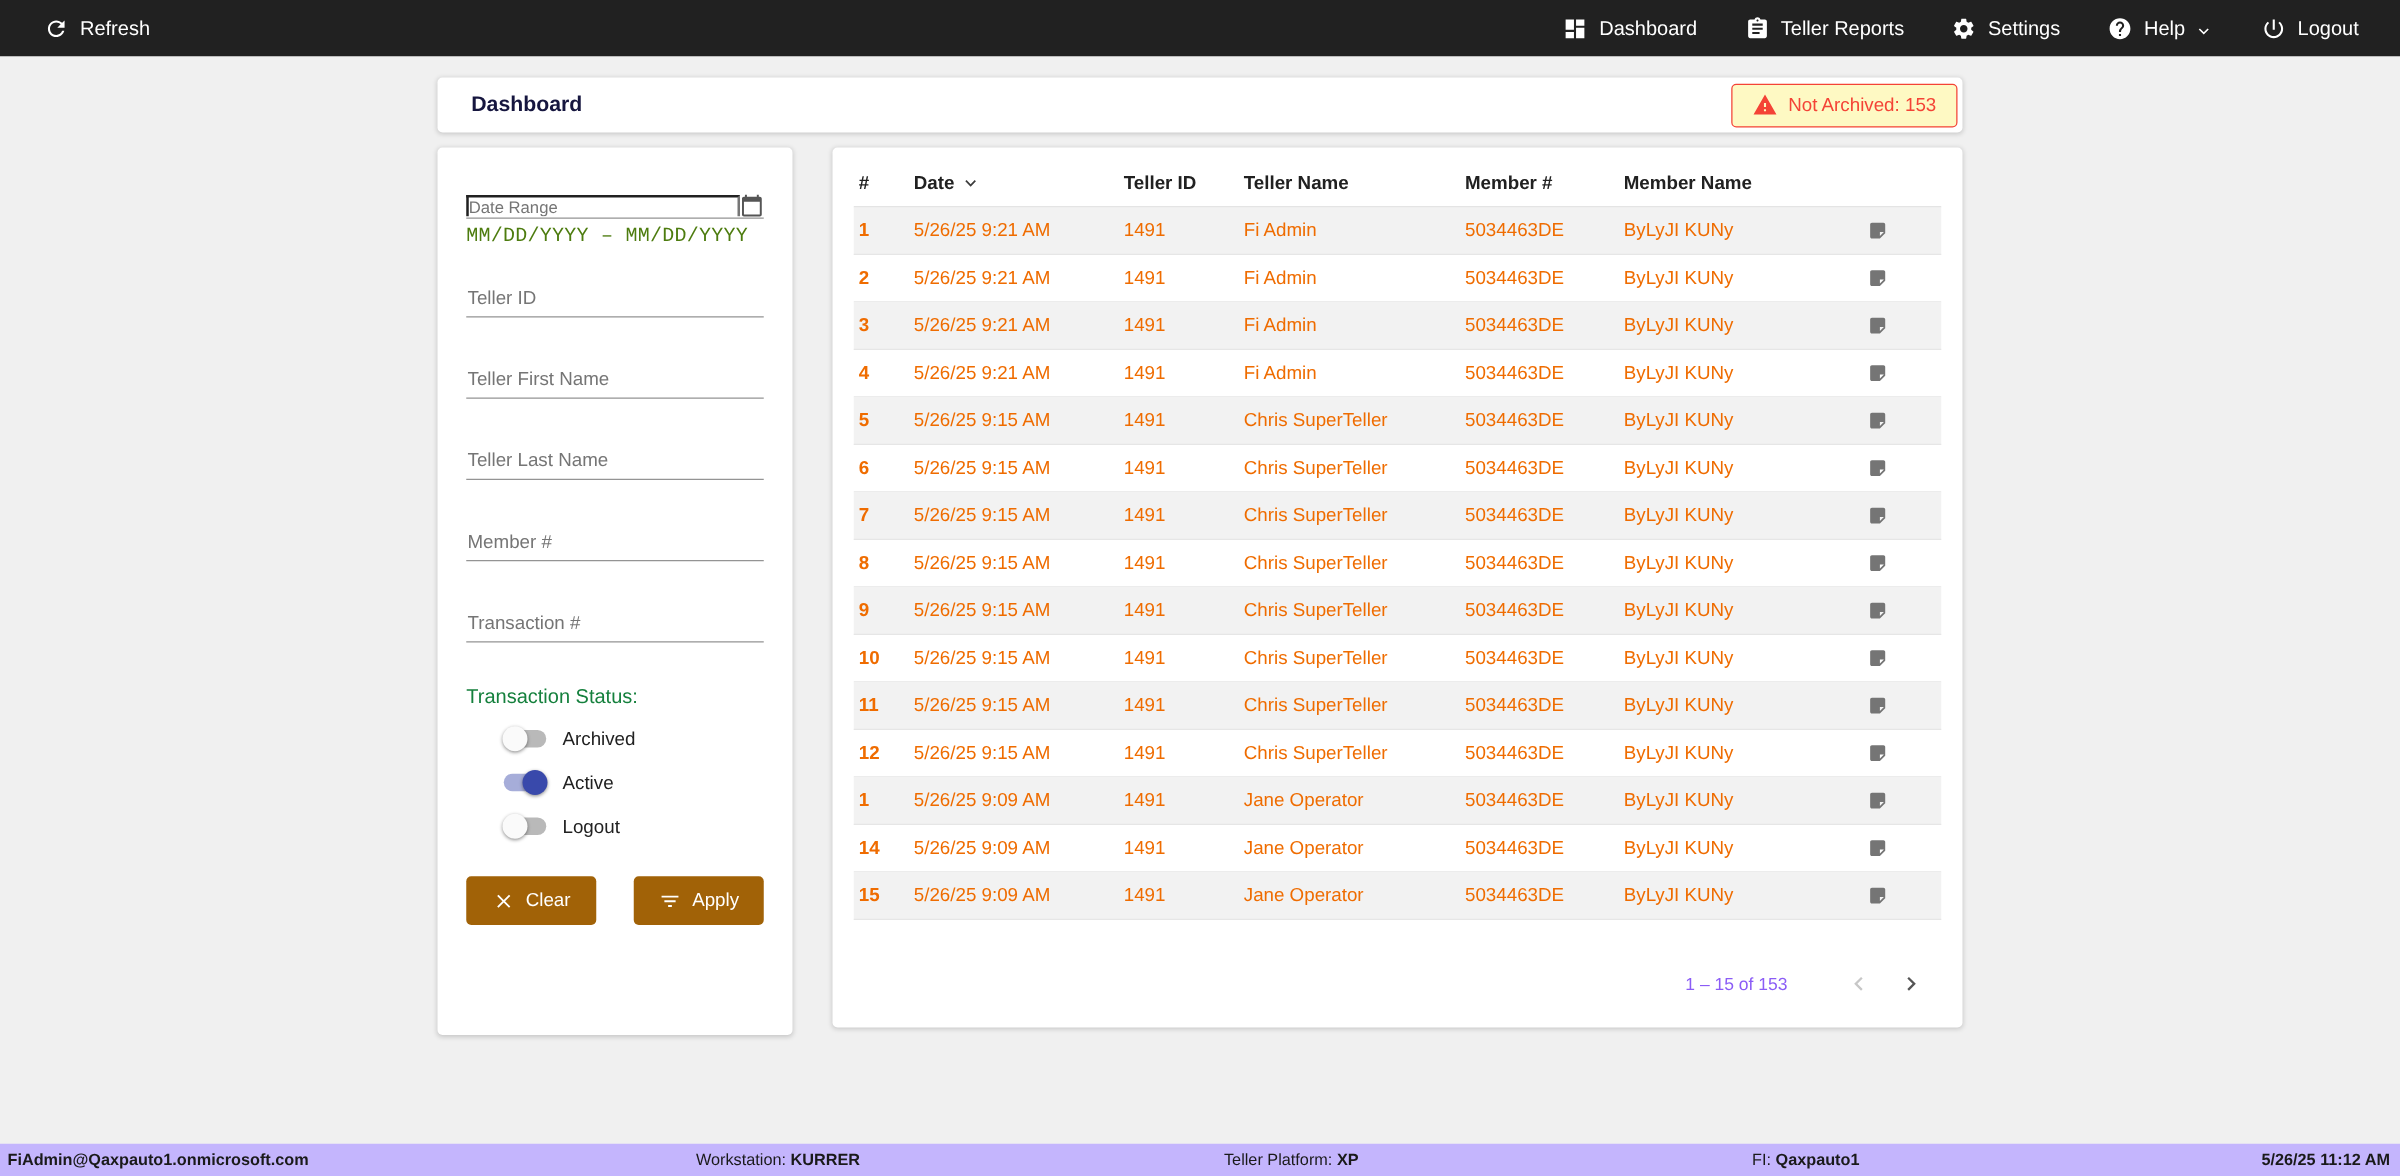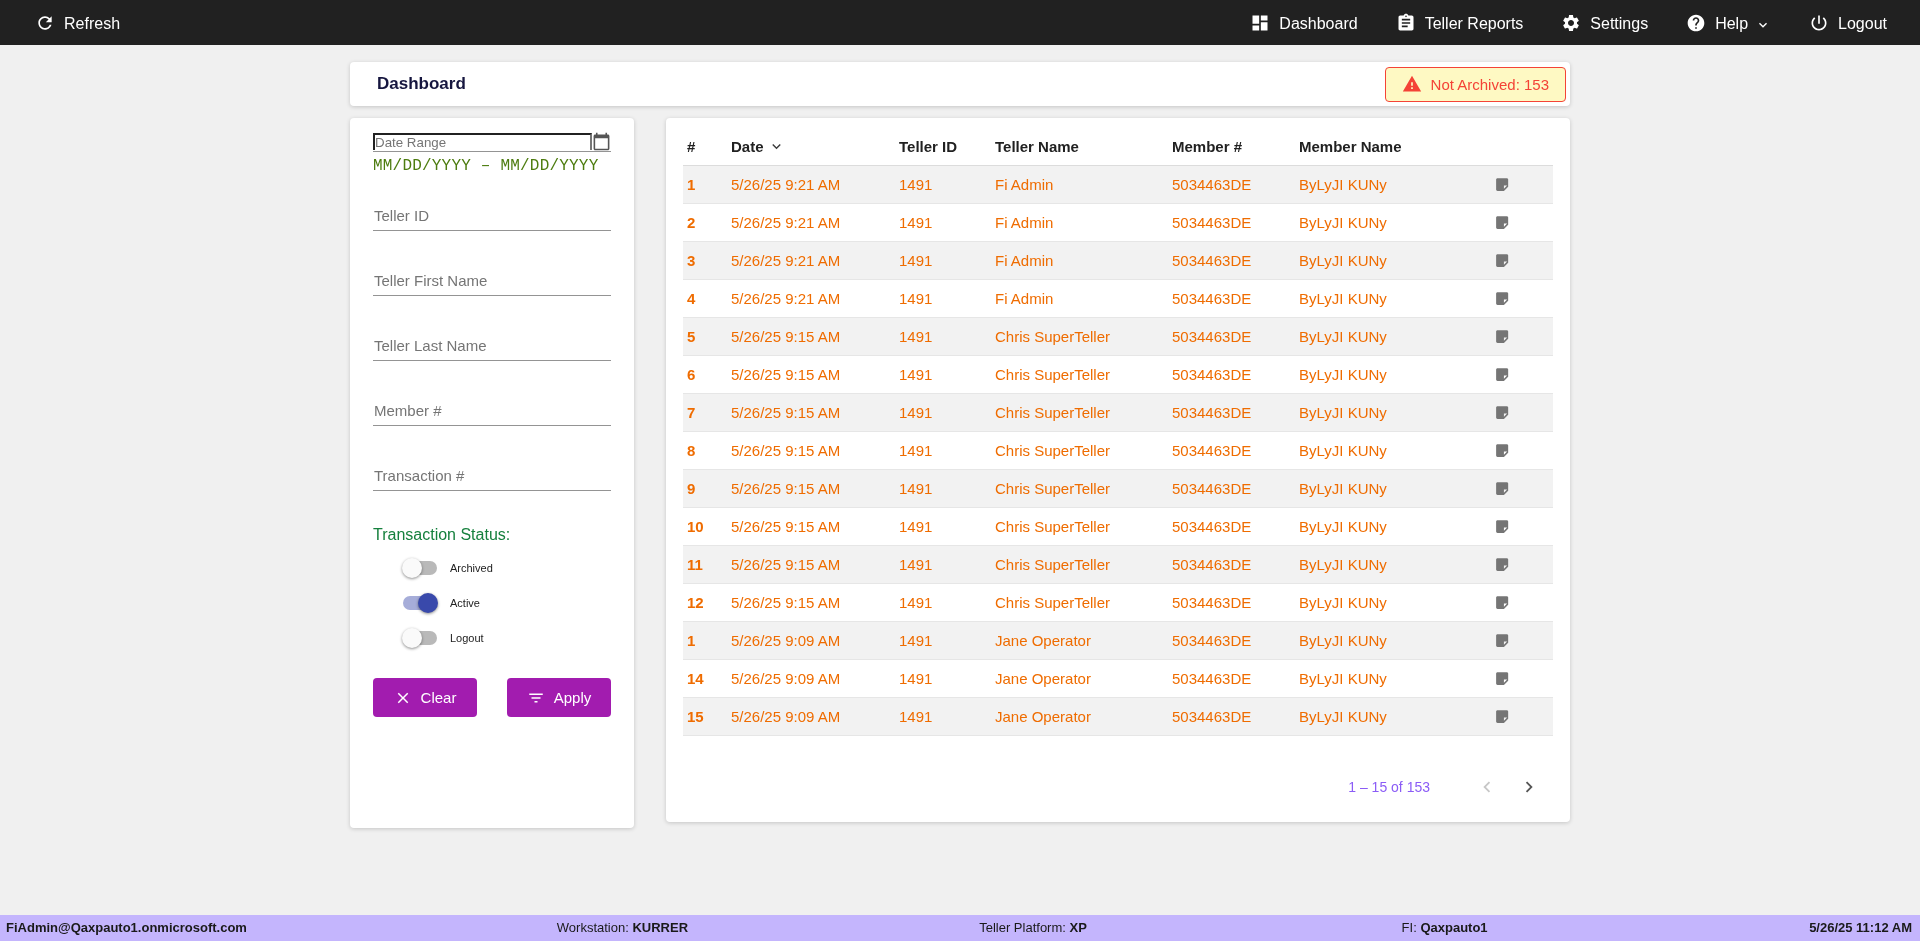--- a/index.html
+++ b/index.html
@@ -30,21 +30,21 @@
   }
   .page-title { font-size: 17px; font-weight: bold; color: #16163f; }
   .alert-badge {
     height: 35px; display: flex; align-items: center; gap: 9px;
     border: 1px solid #f44336; border-radius: 4px; color: #f44336;
     font-size: 15px; padding: 0 16px; background: #fef9c3; cursor: pointer;
   }
   .alert-badge svg { width: 20px; height: 20px; fill: #f44336; }
   .content-row { display: flex; gap: 32px; margin-top: 12px; align-items: flex-start; }
   
-  .filter-panel { width: 284px; height: 710px; padding: 14px 23px; flex: none; }
+  .filter-panel { width: 284px; height: 710px; padding: 37px 23px; flex: none; }
   .field { margin-bottom: 35px; }
   .field input {
     width: 100%; border: none; border-bottom: 1px solid #949494; outline: none;
     background: transparent; font-size: 15px; color: #212121; padding: 6px 1px;
     font-family: "Liberation Sans", sans-serif;
   }
   .field input::placeholder { color: #757575; opacity: 1; }
   .date-field { display: flex; align-items: center; border-bottom: 1px solid #949494; }
   .date-field input { border-bottom: none; flex: 1; }
   .date-field svg { width: 19px; height: 19px; fill: #555; flex: none; cursor: pointer; }
@@ -52,25 +52,25 @@
   .date-wrap { margin-bottom: 26px; }
   .status-label { font-size: 16px; color: #15803d; margin: 18px 0 14px; }
   .toggle-row { display: flex; align-items: center; gap: 13px; margin: 0 0 15px 30px; height: 20px; }
   .toggle { position: relative; width: 34px; height: 14px; border-radius: 7px; background: #b9b9b9; cursor: pointer; flex: none; }
   .toggle .thumb {
     position: absolute; top: -3px; left: -1px; width: 20px; height: 20px; border-radius: 50%;
     background: #fafafa; box-shadow: 0 1px 3px rgba(0,0,0,.45);
   }
   .toggle.on { background: rgba(57,73,171,.45); }
   .toggle.on .thumb { left: 15px; background: #3949ab; }
-  .toggle-label { font-size: 11px; }
+  .toggle-label { font-size: 15px; }
   .btn-row { display: flex; gap: 30px; margin-top: 30px; }
   .btn {
     display: inline-flex; align-items: center; justify-content: center; gap: 9px;
-    background: #a21caf; color: #fff; border: none; border-radius: 4px;
+    background: #a16207; color: #fff; border: none; border-radius: 4px;
     height: 39px; min-width: 104px; padding: 0 14px; font-size: 15px; cursor: pointer;
     font-family: "Liberation Sans", sans-serif;
   }
   .btn svg { width: 18px; height: 18px; fill: #fff; }
   
   .table-card { flex: 1; height: 704px; position: relative; padding: 10px 17px 0; }
   .trow {
     display: grid;
     grid-template-columns: 44px 168px 96px 177px 127px 179px 1fr;
     align-items: center; height: 38px; padding: 0 4px;

